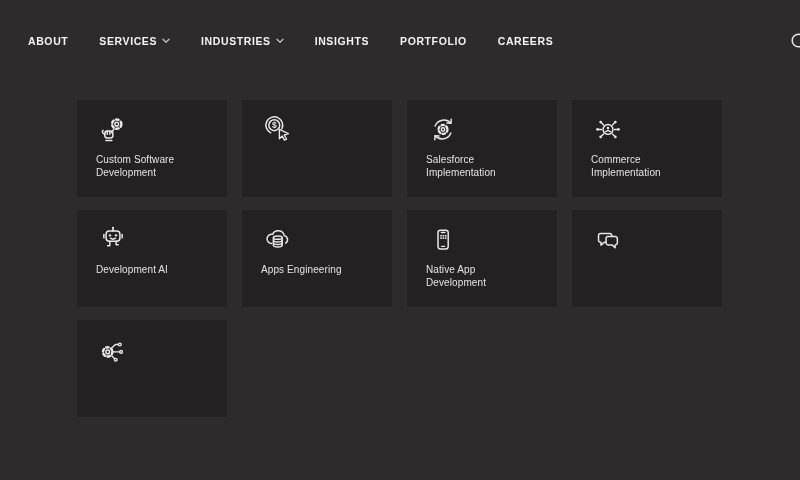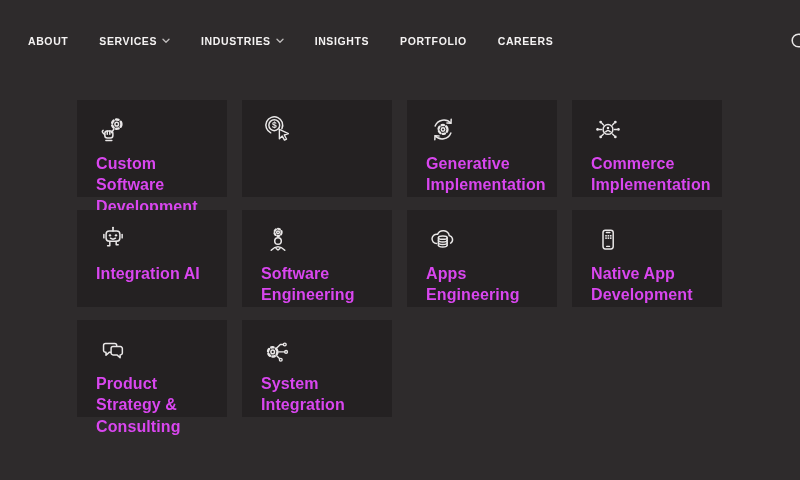--- a/index.html
+++ b/index.html
@@ -36,22 +36,22 @@
     grid-auto-rows:97px;
     column-gap:15px; row-gap:13px;
   }
   .menu-card {
     background:#242122;
     padding:13px 8px 0 19px;
     cursor:pointer;
   }
   .menu-card .card-icon { display:block; margin-bottom:6px; }
   .card-label {
-    font-size:16px; line-height:1.33; font-weight:700;
-    color:#d946ef; white-space:pre-line; letter-spacing:.1px;
+    font-size:10px; line-height:1.33; font-weight:400;
+    color:#e5e5e5; white-space:pre-line; letter-spacing:.1px;
   }
   svg { display:block; }
 </style>
 </head>
 <body>
 
 <nav class="topnav">
   <span class="nav-item">
       <span>ABOUT</span>
     </span>
@@ -122,21 +122,21 @@
     <span class="card-icon">
       <svg width="34" height="34" viewBox="0 0 32 32" fill="none" stroke="#e9e7e7" stroke-width="1.4" stroke-linecap="round" stroke-linejoin="round">
         <circle cx="16" cy="15.5" r="4.2" stroke-width="2.2" stroke-dasharray="2.2 2.3"></circle>
         <circle cx="16" cy="15.5" r="1.6"></circle>
         <path d="M8.6 12.2 A8.8 8.8 0 0 1 23.4 9.6"></path>
         <path d="M23.7 5.9 l-0.2 3.8 l-3.8 -0.3"></path>
         <path d="M23.4 18.8 A8.8 8.8 0 0 1 8.6 21.4"></path>
         <path d="M8.3 25.1 l0.2 -3.8 l3.8 0.3"></path>
       </svg>
     </span>
-    <div class="card-label">Generative
+    <div class="card-label">Salesforce
 Implementation</div>
   </div>
 
   <div class="menu-card">
     <span class="card-icon">
       <svg width="34" height="34" viewBox="0 0 32 32" fill="none" stroke="#e9e7e7" stroke-width="1.4" stroke-linecap="round" stroke-linejoin="round">
         <circle cx="16" cy="15.5" r="4.6"></circle>
         <circle cx="16" cy="14.2" r="1.2" fill="#e9e7e7" stroke="none"></circle>
         <path d="M13.9 17.6 q2.1 -2.4 4.2 0"></path>
         <g stroke-width="1.3">
@@ -167,36 +167,23 @@
         <rect x="9.5" y="7.6" width="13" height="9.6" rx="3"></rect>
         <line x1="7.4" y1="10.8" x2="7.4" y2="14"></line>
         <line x1="24.6" y1="10.8" x2="24.6" y2="14"></line>
         <circle cx="13.2" cy="11.6" r="1.1" fill="#e9e7e7" stroke="none"></circle>
         <circle cx="18.8" cy="11.6" r="1.1" fill="#e9e7e7" stroke="none"></circle>
         <path d="M13.6 14.3 q2.4 1.8 4.8 0"></path>
         <path d="M13 17.2 v4.2 h-2.1"></path>
         <path d="M19 17.2 v3.3 h1.9"></path>
       </svg>
     </span>
-    <div class="card-label">Integration AI</div>
-  </div>
-
-  <div class="menu-card">
-    <span class="card-icon">
-      <svg width="34" height="34" viewBox="0 0 32 32" fill="none" stroke="#e9e7e7" stroke-width="1.4" stroke-linecap="round" stroke-linejoin="round">
-        <circle cx="16" cy="8.8" r="3.4" stroke-width="2" stroke-dasharray="1.9 2"></circle>
-        <circle cx="16" cy="8.8" r="1.3"></circle>
-        <circle cx="16" cy="17" r="3.1"></circle>
-        <path d="M9.6 25.6 q6.4 -6.4 12.8 0"></path>
-        <path d="M14.2 24 l1.8 1.4 l1.8 -1.4"></path>
-      </svg>
-    </span>
-    <div class="card-label">Software
-Engineering</div>
-  </div>
+    <div class="card-label">Development AI</div>
+  </div>
+
 
   <div class="menu-card">
     <span class="card-icon">
       <svg width="34" height="34" viewBox="0 0 32 32" fill="none" stroke="#e9e7e7" stroke-width="1.4" stroke-linecap="round" stroke-linejoin="round">
         <path d="M10 19.2 a4.3 4.3 0 1 1 0.9 -8.5 a5.8 5.8 0 0 1 11 1.2 a3.9 3.9 0 0 1 1.3 7.1"></path>
         <path d="M11.7 13.8 h8.2 v7.4 h-8.2 Z" fill="#242122" stroke="none"></path>
         <ellipse cx="15.8" cy="13.8" rx="4.1" ry="1.6"></ellipse>
         <path d="M11.7 13.8 v7.2 M19.9 13.8 v7.2"></path>
         <path d="M11.7 16.2 a4.1 1.6 0 0 0 8.2 0"></path>
         <path d="M11.7 18.6 a4.1 1.6 0 0 0 8.2 0"></path>
@@ -227,35 +214,32 @@
 Development</div>
   </div>
 
   <div class="menu-card">
     <span class="card-icon">
       <svg width="34" height="34" viewBox="0 0 32 32" fill="none" stroke="#e9e7e7" stroke-width="1.4" stroke-linecap="round" stroke-linejoin="round">
         <path d="M9 9.8 h8.6 a1.9 1.9 0 0 1 1.9 1.9 v4.6 a1.9 1.9 0 0 1 -1.9 1.9 h-5.2 l-3 2.7 v-2.7 h-0.4 a1.9 1.9 0 0 1 -1.9 -1.9 v-4.6 a1.9 1.9 0 0 1 1.9 -1.9 Z"></path>
         <path d="M16 12.8 h7 a1.8 1.8 0 0 1 1.8 1.8 v4.2 a1.8 1.8 0 0 1 -1.8 1.8 h-0.3 v2.7 l-3 -2.7 h-3.7 a1.8 1.8 0 0 1 -1.8 -1.8 v-4.2 a1.8 1.8 0 0 1 1.8 -1.8 Z" fill="#242122"></path>
       </svg>
     </span>
-    <div class="card-label">Product Strategy &amp;
-Consulting</div>
   </div>
 
   <div class="menu-card">
     <span class="card-icon">
       <svg width="34" height="34" viewBox="0 0 32 32" fill="none" stroke="#e9e7e7" stroke-width="1.4" stroke-linecap="round" stroke-linejoin="round">
         <circle cx="11" cy="17.8" r="4.4" stroke-width="2.3" stroke-dasharray="2.3 2.4"></circle>
         <circle cx="11" cy="17.8" r="1.7"></circle>
         <g stroke-width="1.3">
           <path d="M14.8 14.2 l3.4 -3.4 h2.6"></path>
             <circle cx="22.4" cy="10.8" r="1.3"></circle>
           <path d="M16.5 17.8 h5.6"></path>
             <circle cx="23.6" cy="17.8" r="1.3"></circle>
           <path d="M14.8 21.4 l2.6 2.6"></path>
             <circle cx="18.6" cy="25.2" r="1.3"></circle>
         </g>
       </svg>
     </span>
-    <div class="card-label">System Integration</div>
   </div>
 
 </div>
 
 </body></html>

